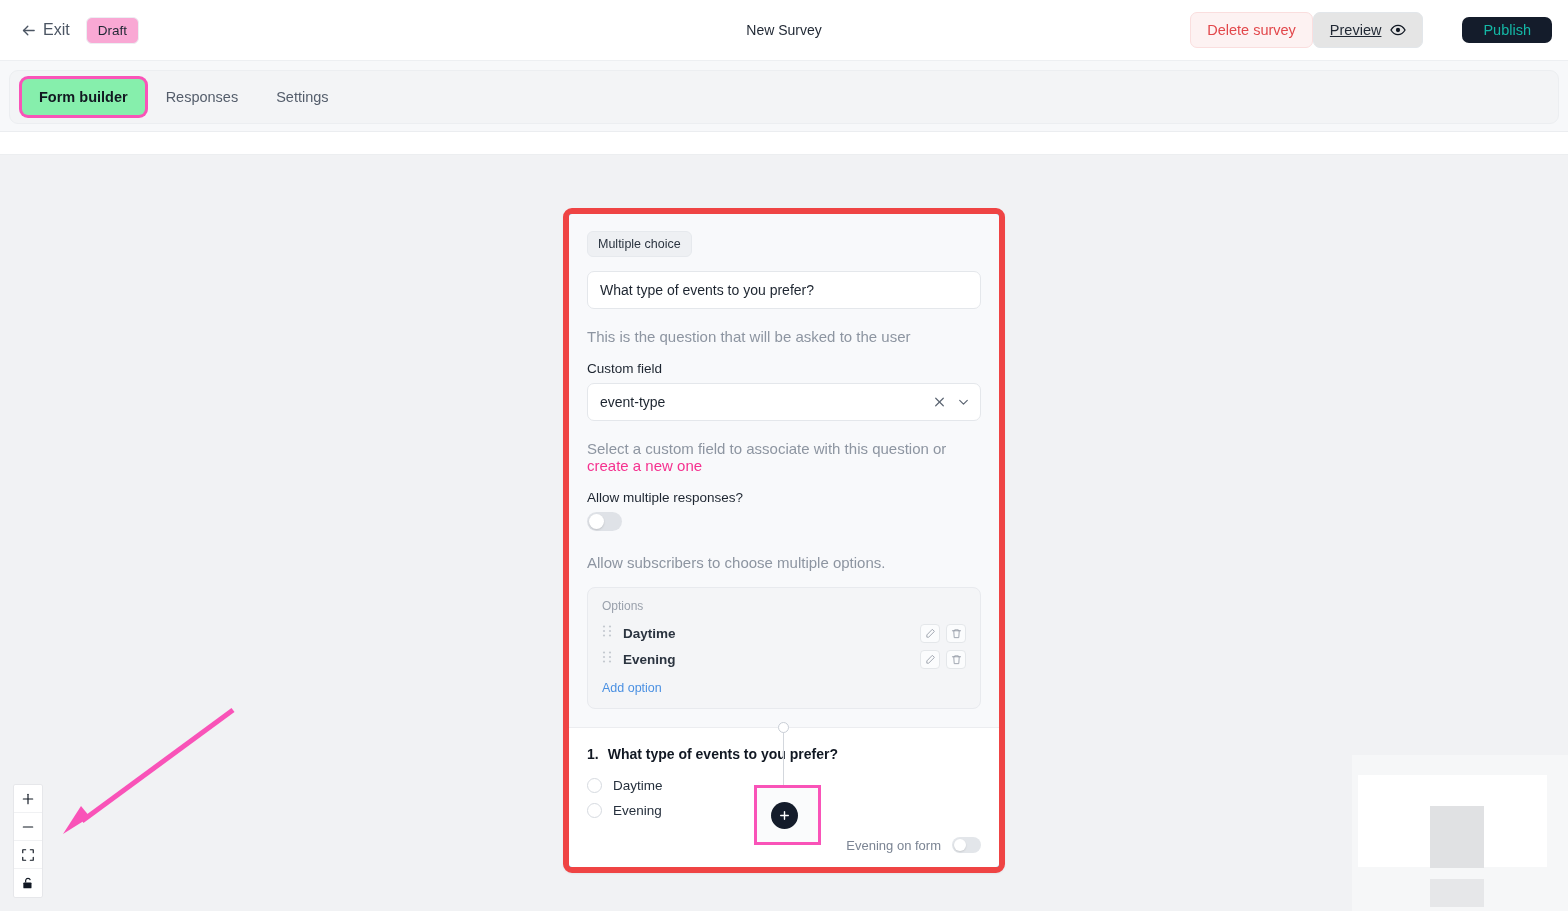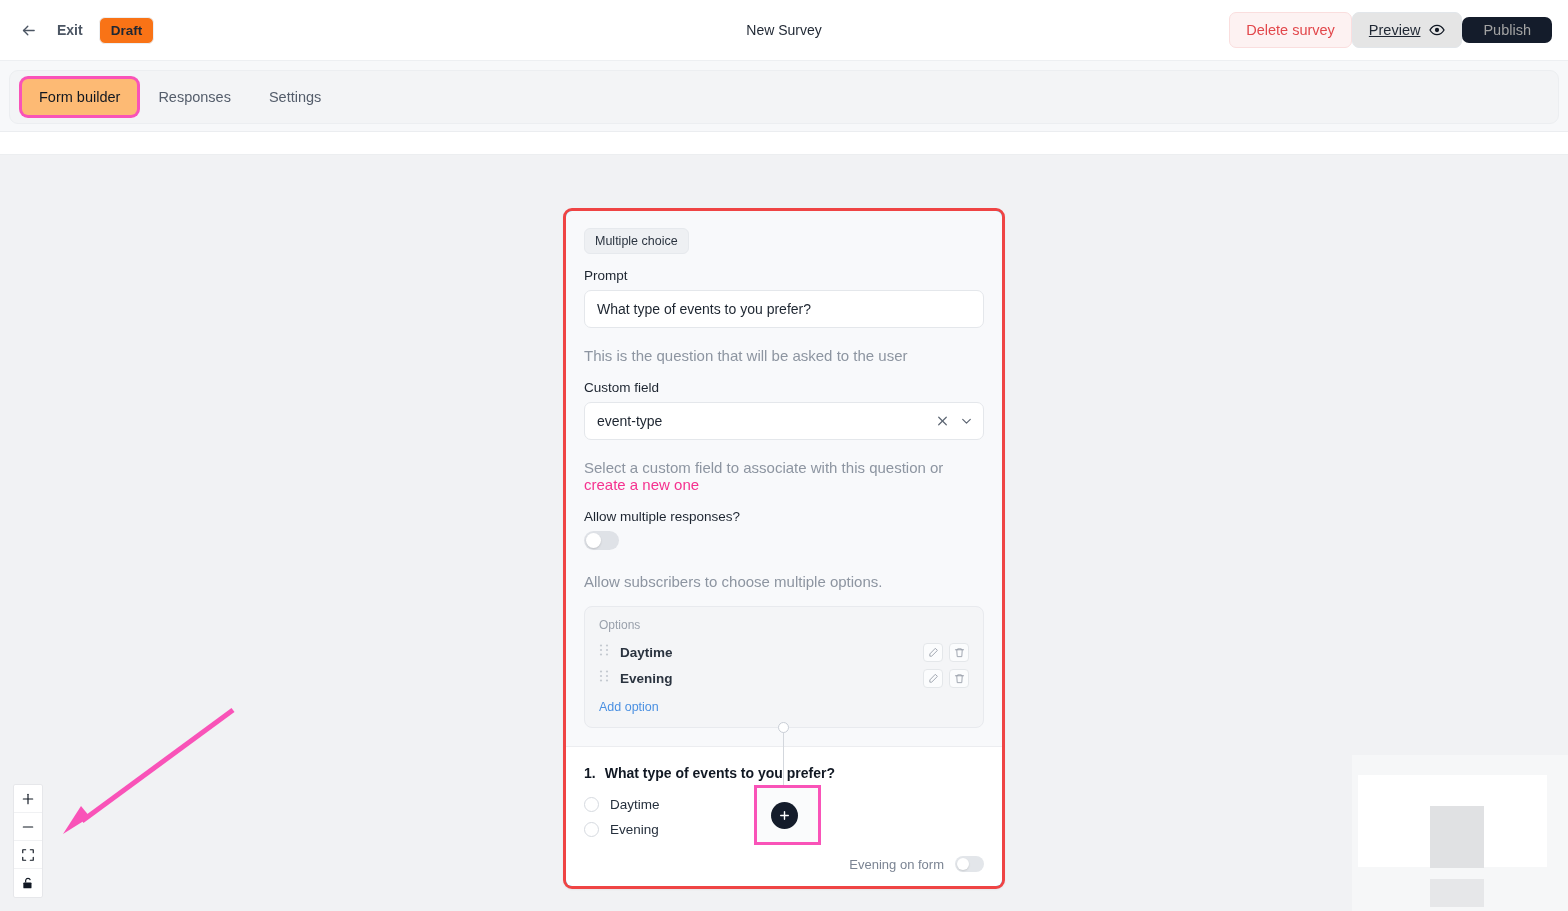--- a/index.html
+++ b/index.html
@@ -13,79 +13,79 @@
   #app { position: relative; width: 1568px; height: 911px; background: #ffffff; }
 
   
   .topbar {
     position: absolute; top: 0; left: 0; width: 1568px; height: 61px;
     background: #ffffff; border-bottom: 1px solid #edeff2;
     display: flex; align-items: center;
   }
   .topbar-left { position: absolute; left: 14px; display: flex; align-items: center; gap: 10px; }
   .exit-btn {
-    display: flex; align-items: center; gap: 20px;
+    display: flex; align-items: center; gap: 6px;
     padding: 5px 6px; border-radius: 6px; cursor: pointer;
-    color: #4b5563; font-size: 14px; font-weight: bold;
+    color: #4b5563; font-size: 16px;
   }
   .arrow-left { width: 17px; height: 17px; display: block; }
   .draft-badge {
-    background: #f97316; color: #1f2733; font-size: 13.5px;
-    padding: 5px 11px; border-radius: 6px; font-weight: 700;
+    background: #f9a8d4; color: #1f2733; font-size: 13.5px;
+    padding: 5px 11px; border-radius: 6px; font-weight: 400;
     border: 1px solid #eceff2;
   }
   .topbar-title {
     position: absolute; left: 0; width: 1568px; text-align: center;
     font-size: 14px; color: #1f2733; pointer-events: none;
   }
   .topbar-right {
     position: absolute; right: 16px; display: flex; align-items: center; gap: 0;
   }
   .btn {
     display: inline-flex; align-items: center; gap: 9px;
     font-size: 14.5px; border-radius: 7px; cursor: pointer;
     padding: 9px 16px; border: 1px solid transparent; white-space: nowrap;
   }
   .btn-delete { color: #e2474b; background: #fdf2f2; border-color: #fadede; }
   .btn-preview { color: #1f2733; background: #e5e5e5; border-color: #e2e6ea; text-decoration: underline; }
-  .btn-publish { color: #a3a3a3; background: #141c2b; padding: 4px 20px; }
+  .btn-publish { color: #14b8a6; background: #141c2b; padding: 4px 20px; margin-left: 39px; }
   .eye-icon { width: 16px; height: 16px; display: block; }
 
   
   .tabbar-wrap {
     position: absolute; top: 61px; left: 0; width: 1568px; height: 71px;
     background: #f7f8fa; border-bottom: 1px solid #ebedf0;
   }
   .tabbar {
     position: absolute; top: 9px; left: 9px; right: 9px; height: 54px;
     background: #f3f4f6; border: 1px solid #eceef1; border-radius: 9px;
     display: flex; align-items: center; padding-left: 12px; gap: 4px;
   }
   .tab {
     font-size: 14.5px; color: #545d6b; padding: 10px 17px;
     border-radius: 6px; cursor: pointer;
   }
-  .tab.active { background: #fdba74; color: #121821; font-weight: 400; }
+  .tab.active { background: #86efac; color: #121821; font-weight: 700; }
   .tab.hl { box-shadow: 0 0 0 3px #f953b8; position: relative; z-index: 3; }
 
   .white-strip {
     position: absolute; top: 132px; left: 0; width: 1568px; height: 23px;
     background: #ffffff; border-bottom: 1px solid #eceef0;
   }
 
   
   .canvas {
     position: absolute; top: 155px; left: 0; width: 1568px; height: 756px;
     background: #f1f2f4; overflow: hidden;
   }
 
   
   .node-card {
     position: absolute; left: 563px; top: 53px; width: 442px;
-    background: #0ea5e9; border: 3px solid #ef4444; border-radius: 9px;
+    background: #0ea5e9; border: 6px solid #ef4444; border-radius: 9px;
     box-shadow: 0 1px 2px rgba(20,28,43,0.05);
     overflow: hidden;
   }
   .card-editor { padding: 17px 18px 18px 18px; background: #f8f9fb; }
   .type-badge {
     display: inline-block; background: #eef0f3; color: #2b3440;
     border: 1px solid #e6e9ed; border-radius: 6px;
     font-size: 12.5px; padding: 5px 10px; margin-bottom: 14px;
   }
   .field-label { font-size: 13.5px; color: #1d2530; margin-bottom: 7px; font-weight: 400; }
@@ -256,21 +256,20 @@
 
   <div class="white-strip"></div>
 
   <div class="canvas">
 
     <div class="node-card">
 
       <div class="card-editor">
         <div class="type-badge">Multiple choice</div>
 
-        <div class="field-label">Prompt</div>
         <input class="text-input" type="text" value="What type of events to you prefer?" style="">
         <div class="help-text">This is the question that will be asked to the user</div>
 
         <div class="spacer-16"></div>
 
         <div class="field-label">Custom field</div>
         <div class="select-wrap">
           <input class="text-input" type="text" value="event-type" style="">
           <div class="select-icons">
             <span>

